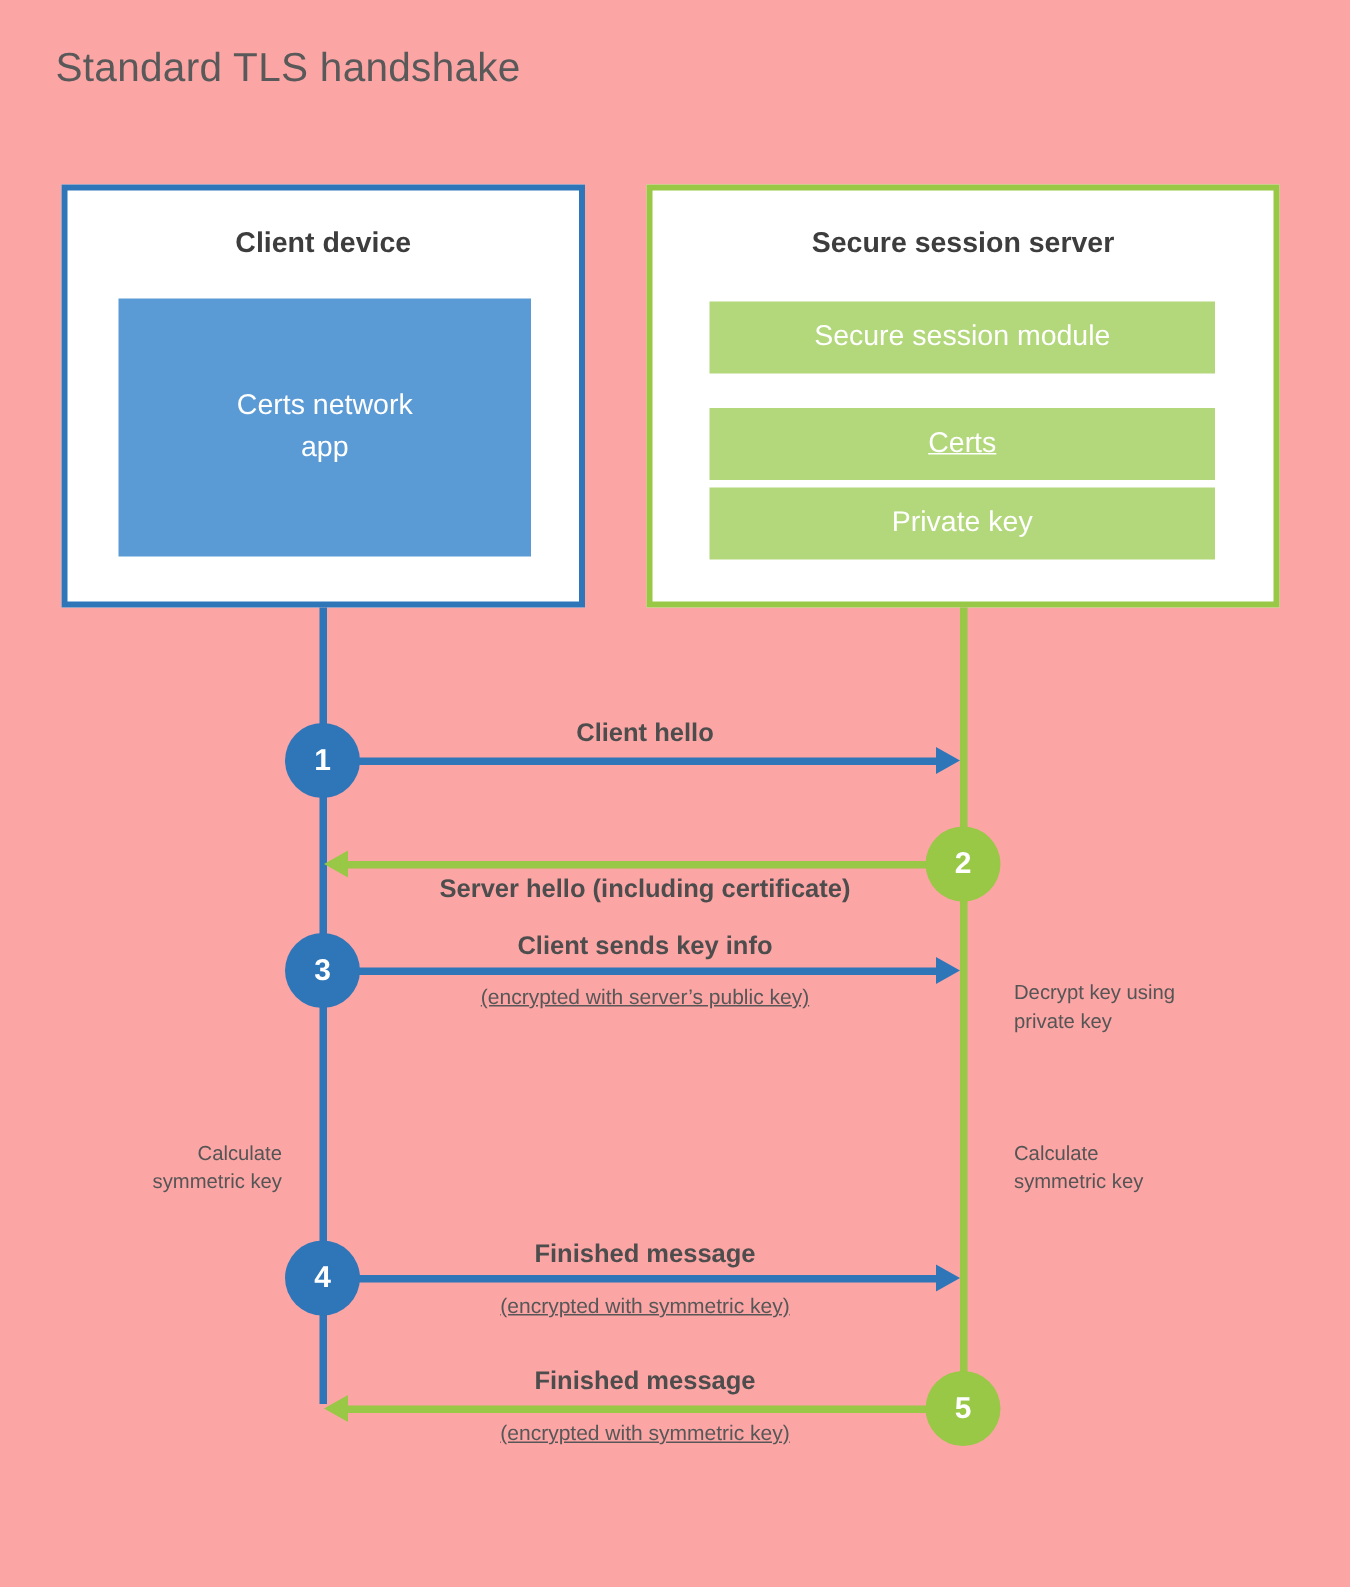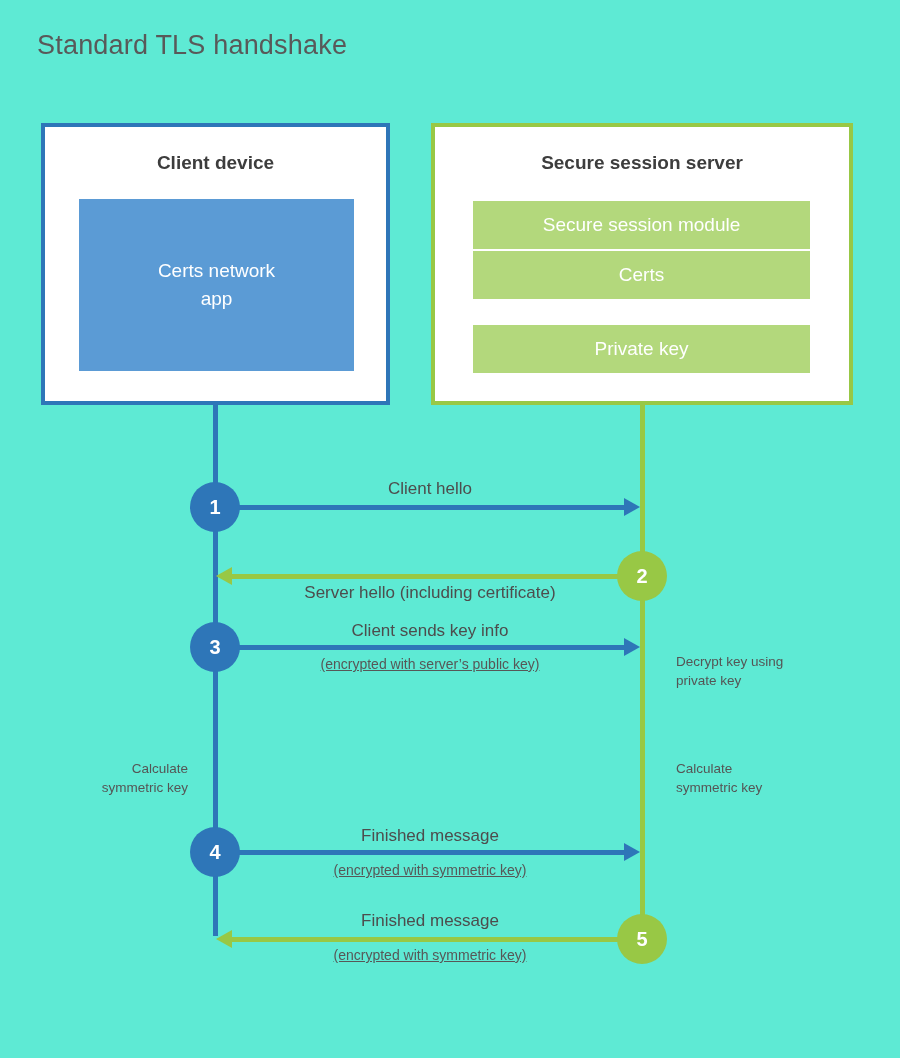--- a/index.html
+++ b/index.html
@@ -1,17 +1,17 @@
 <!DOCTYPE html>
 <html style="--blue: #2e76b8; --blue_light: #5b9bd5; --green: #98c845; --green_light: #b3d87c; --heading_gray: #595959; --text_dark: #3d3d3d; --text_gray: #555555;"><head>
 <meta charset="utf-8">
 <style>
   html,body{margin:0;padding:0;background:#ffffff;}
   .canvas{
-    position:relative;width:900px;height:1058px;background:#5eead4;overflow:hidden;
+    position:relative;width:900px;height:1058px;background:#fca5a5;overflow:hidden;
     font-family:"Liberation Sans","DejaVu Sans",sans-serif;
   }
   .page-title{
     position:absolute;left:37px;top:30px;margin:0;
     font-size:27px;font-weight:300;color:#595959;letter-spacing:.2px;
   }
   
   .actor-box{position:absolute;top:123px;height:282px;background:#fff;box-sizing:border-box;}
   .client-box{left:41px;width:349px;border:4px solid var(--blue,#2e76b8);}
   .server-box{left:431px;width:422px;border:4px solid var(--green,#98c845);}
@@ -23,21 +23,21 @@
     position:absolute;left:34px;top:72px;width:275px;height:172px;
     background:var(--blue_light,#5b9bd5);color:#fff;font-size:19px;
     display:flex;align-items:center;justify-content:center;text-align:center;
     white-space:pre-line;line-height:1.45;
   }
   .module-bar{
     position:absolute;left:38px;width:337px;height:48px;
     background:var(--green_light,#b3d87c);color:#fff;font-size:19px;
     display:flex;align-items:center;justify-content:center;text-align:center;
   }
-  .bar-0{top:74px;} .bar-1{top:124px;} .bar-2{top:198px;}
+  .bar-0{top:74px;} .bar-1{top:145px;text-decoration:underline;} .bar-2{top:198px;}
   
   .lifeline{position:absolute;width:5px;z-index:1;}
   .lifeline-client{left:213px;top:405px;height:531px;background:var(--blue,#2e76b8);}
   .lifeline-server{left:640px;top:405px;height:532px;background:var(--green,#98c845);}
   
   .arrow-line{position:absolute;height:5px;z-index:2;}
   .arrow-head{position:absolute;width:0;height:0;z-index:2;
     border-top:9px solid transparent;border-bottom:9px solid transparent;}
   .blue-fill{background:var(--blue,#2e76b8);}
   .green-fill{background:var(--green,#98c845);}
@@ -47,21 +47,21 @@
   .node{
     position:absolute;width:50px;height:50px;border-radius:50%;z-index:3;
     color:#fff;font-size:20px;font-weight:700;
     display:flex;align-items:center;justify-content:center;
   }
   .node-blue{background:var(--blue,#2e76b8);}
   .node-green{background:var(--green,#98c845);}
   
   .msg-label{
     position:absolute;left:230px;width:400px;text-align:center;
-    font-size:17px;color:#4d4d4d;z-index:2;
+    font-size:17px;color:#4d4d4d;z-index:2;font-weight:bold;
   }
   .msg-sub{
     position:absolute;left:230px;width:400px;text-align:center;
     font-size:14px;color:#575757;z-index:2;text-decoration:underline;
   }
   
   .side-note{
     position:absolute;font-size:13.5px;color:#555;line-height:1.4;
     white-space:pre-line;z-index:2;margin-top:21px;
   }

